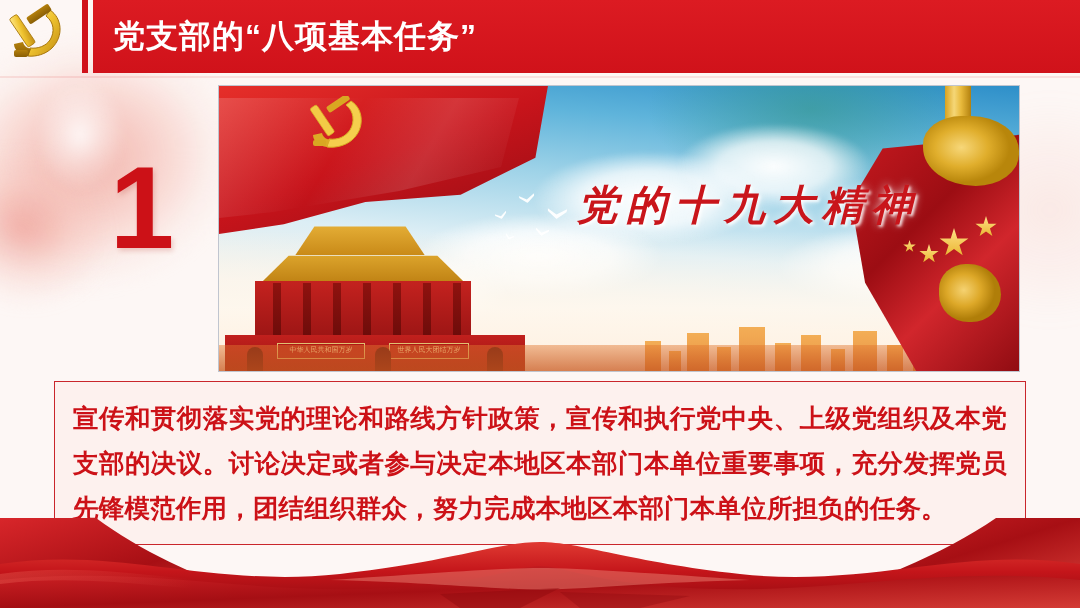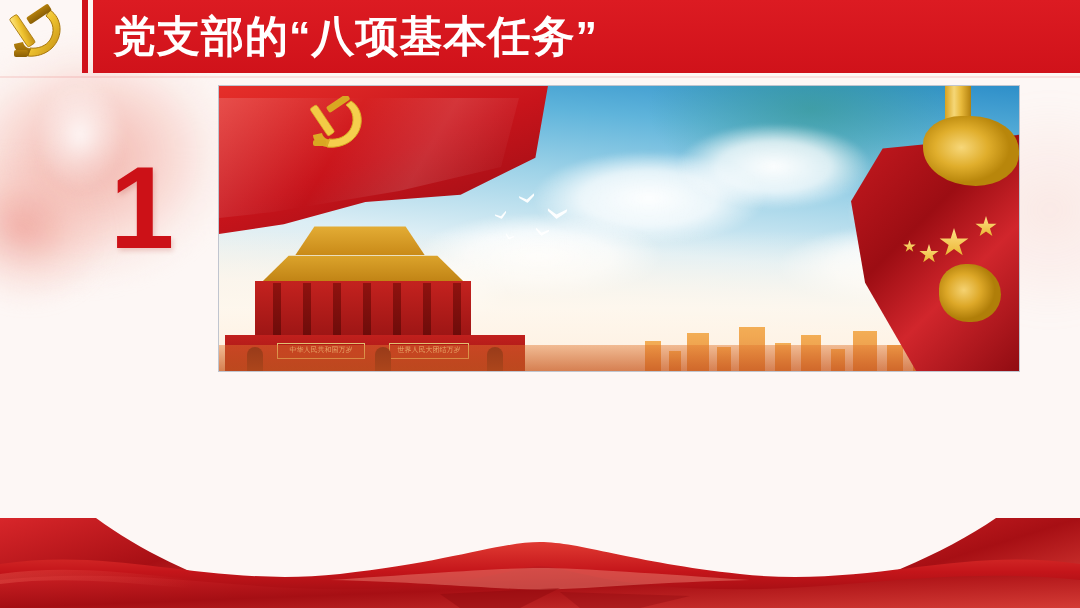--- a/index.html
+++ b/index.html
@@ -90,21 +90,21 @@
     left: 93px; top: 0;
     width: 987px; height: 73px;
     background: #d81921;
     background: linear-gradient(180deg, #dc1b22 0%, #d0121a 100%);
   }
   .title-text {
     position: absolute;
     left: 20px; top: 50%;
     transform: translateY(-52%);
     color: #ffffff;
-    font-size: 43px;
+    font-size: 32px;
     font-weight: bold;
     letter-spacing: 1px;
     white-space: nowrap;
     line-height: 1;
   }
   .header-underline {
     position: absolute;
     left: 0; top: 76px;
     width: 1080px; height: 2px;
     background: rgba(216,25,33,0.10);
@@ -479,23 +479,27 @@
       <div class="drape"></div>
       <div class="star s1"></div>
       <div class="star s2"></div>
       <div class="star s3"></div>
       <div class="star s4"></div>
       <div class="tassel"></div>
       <div class="tassel2"></div>
     </div>
 
     <div class="banner-caption">
+      <div class="cap-line2">党的十九大精神</div>
     </div>
   </div>
 
+  <div class="textbox">
+    <div class="body-text">宣传和贯彻落实党的理论和路线方针政策，宣传和执行党中央、上级党组织及本党支部的决议。讨论决定或者参与决定本地区本部门本单位重要事项，充分发挥党员先锋模范作用，团结组织群众，努力完成本地区本部门本单位所担负的任务。</div>
+  </div>
 
   <div class="ribbon">
     <svg viewBox="0 0 1080 90" width="1080" height="90" preserveAspectRatio="none">
       <defs>
         <linearGradient id="silk1" x1="0" y1="0" x2="0" y2="1">
           <stop offset="0%" stop-color="#e03a32"></stop>
           <stop offset="45%" stop-color="#c4151a"></stop>
           <stop offset="100%" stop-color="#8e0a0f"></stop>
         </linearGradient>
         <linearGradient id="silk2" x1="0" y1="0" x2="1" y2="1">

